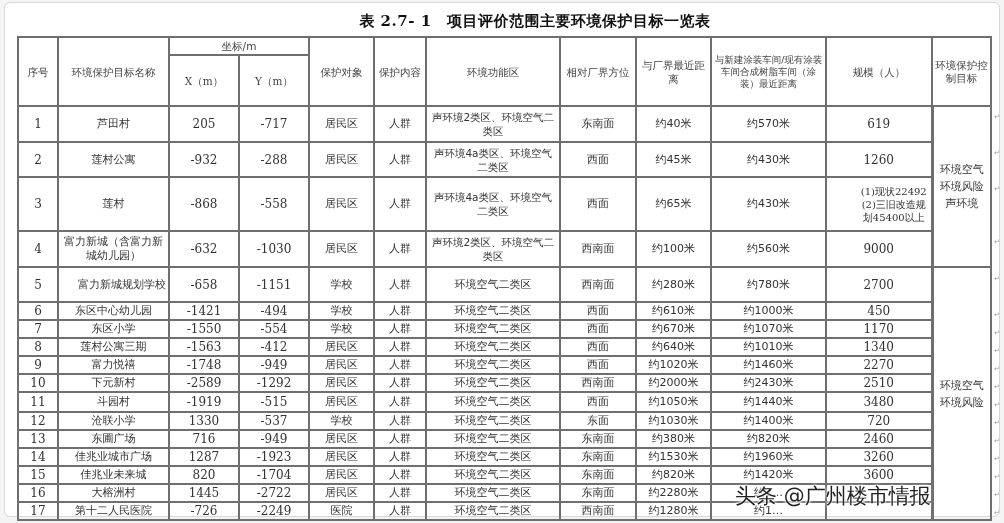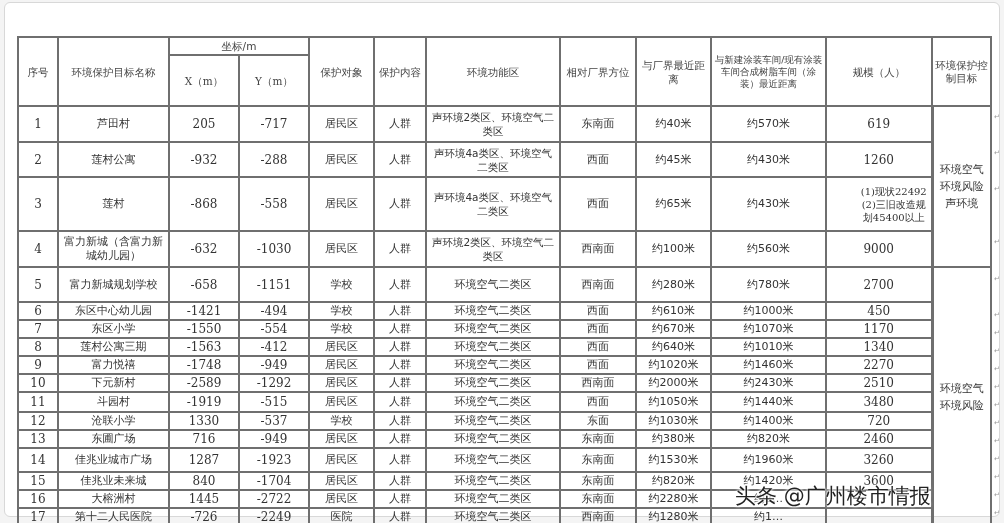--- a/index.html
+++ b/index.html
@@ -38,20 +38,21 @@
     position:absolute; left:735px; top:482px;
     font-family:"DejaVu Sans", sans-serif; font-size:21px; color:#222;
     text-shadow:0 0 3px #fff, 0 0 3px #fff, 0 0 4px #fff;
     white-space:nowrap;
   }
 </style>
 </head>
 <body>
 
 <div class="page">
+  <div class="title">表 2.7- 1　项目评价范围主要环境保护目标一览表</div>
 
   <table class="tbl">
     <colgroup>
       <col style="width:40px">
         <col style="width:111px">
         <col style="width:70px">
         <col style="width:70px">
       <col style="width:65px">
         <col style="width:52px">
         <col style="width:134px">
@@ -132,21 +133,21 @@
           <td>居民区</td>
           <td>人群</td>
           <td style="font-size: 10.5px; line-height: 14px;">声环境2类区、环境空气二类区</td>
           <td>西南面</td>
           <td>约100米</td>
           <td>约560米</td>
           <td class="num">9000</td>
         </tr>
         <tr style="height: 35px;">
           <td class="num">5</td>
-          <td style="line-height: 14px;">富力新城规划学校</td>
+          <td style="line-height: 14px; text-align: right;">富力新城规划学校</td>
           <td class="num">-658</td>
           <td class="num">-1151</td>
           <td>学校</td>
           <td>人群</td>
           <td>环境空气二类区</td>
           <td>西南面</td>
           <td>约280米</td>
           <td>约780米</td>
           <td class="num">2700</td>
           <td rowspan="13" style="white-space: pre-line; line-height: 17px; font-size: 11px; border-left-width: 3px;">环境空气
@@ -249,37 +250,37 @@
           <td class="num">716</td>
           <td class="num">-949</td>
           <td>居民区</td>
           <td>人群</td>
           <td>环境空气二类区</td>
           <td>东南面</td>
           <td>约380米</td>
           <td>约820米</td>
           <td class="num">2460</td>
         </tr>
-        <tr style="height: 24px; padding-left: 21px;">
+        <tr style="height: 18px; padding-left: 21px;">
           <td class="num">14</td>
           <td>佳兆业城市广场</td>
           <td class="num">1287</td>
           <td class="num">-1923</td>
           <td>居民区</td>
           <td>人群</td>
           <td>环境空气二类区</td>
           <td>东南面</td>
           <td>约1530米</td>
           <td>约1960米</td>
           <td class="num">3260</td>
         </tr>
         <tr style="height: 18px; border-radius: 7px;">
           <td class="num">15</td>
           <td>佳兆业未来城</td>
-          <td class="num">840</td>
+          <td class="num">820</td>
           <td class="num">-1704</td>
           <td>居民区</td>
           <td>人群</td>
           <td>环境空气二类区</td>
           <td>东南面</td>
           <td>约820米</td>
           <td>约1420米</td>
           <td class="num">3600</td>
         </tr>
         <tr style="height: 18px;">

